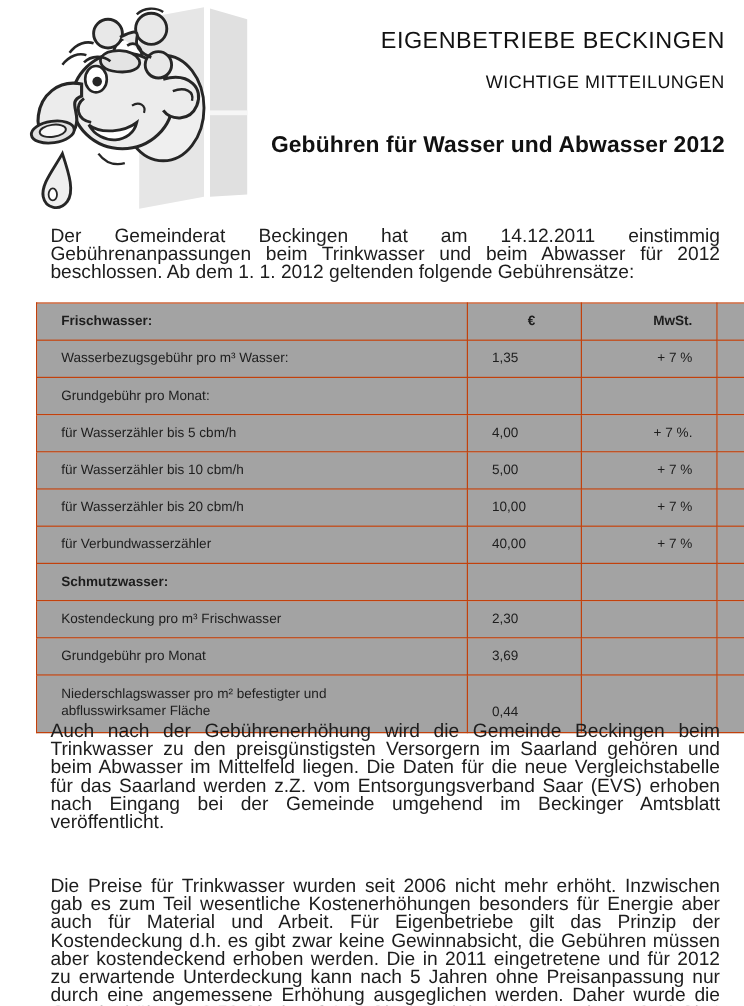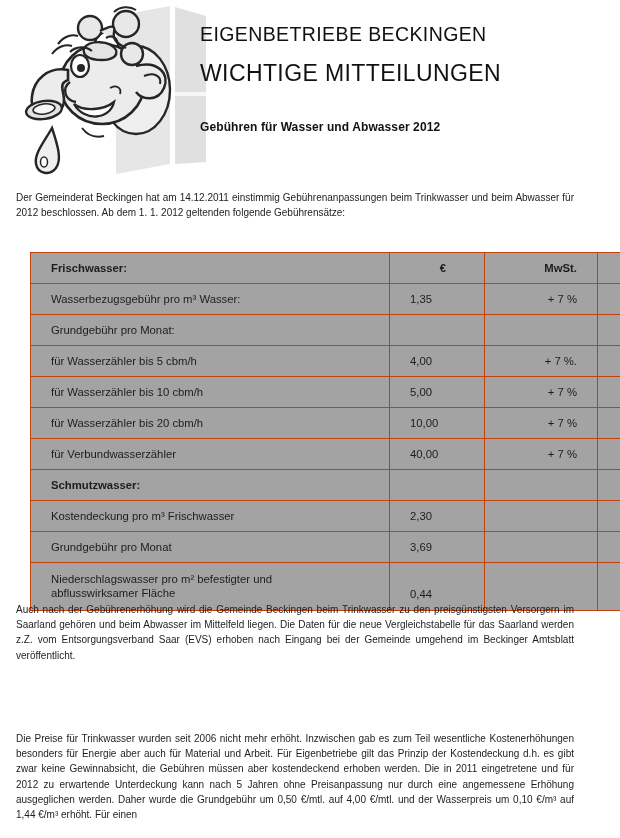--- a/index.html
+++ b/index.html
@@ -37,52 +37,52 @@
     height: 178px;
   }
 
   .logo-svg { display: block; }
 
   .titles {
     position: absolute;
     left: 200px;
     top: 24px;
     width: 404px;
-    text-align: left;
+    text-align: right;
   }
   .title-line1 {
     font-size: 19.5px;
     letter-spacing: 0.4px;
     color: #111;
     line-height: 1.05;
     white-space: nowrap;
   }
   .title-line2 {
-    font-size: 23px;
+    font-size: 15px;
     letter-spacing: 0.4px;
     color: #111;
     line-height: 1.05;
     margin-top: 17px;
     white-space: nowrap;
   }
   .subtitle {
-    font-size: 12px;
+    font-size: 19px;
     font-weight: bold;
     color: #111;
     margin-top: 34px;
     letter-spacing: 0.1px;
     white-space: nowrap;
   }
 
   
   .para {
     position: absolute;
-    left: 16px;
+    left: 42px;
     width: 558px;
-    font-size: 10px;
+    font-size: 16px;
     line-height: 15.2px;
     text-align: justify;
     color: #1d1d1d;
   }
   .para.bold {
     font-weight: bold;
   }
 
   #intro-para { top: 190px; }
   #after-table-para { top: 602px; }

